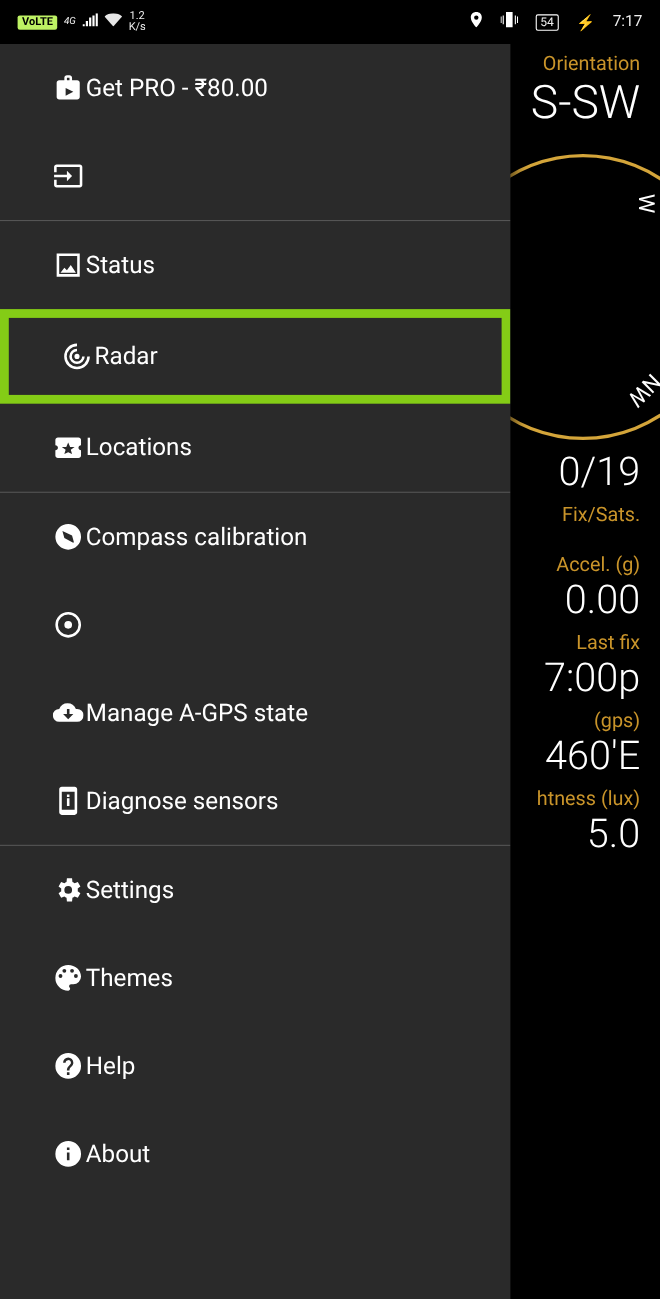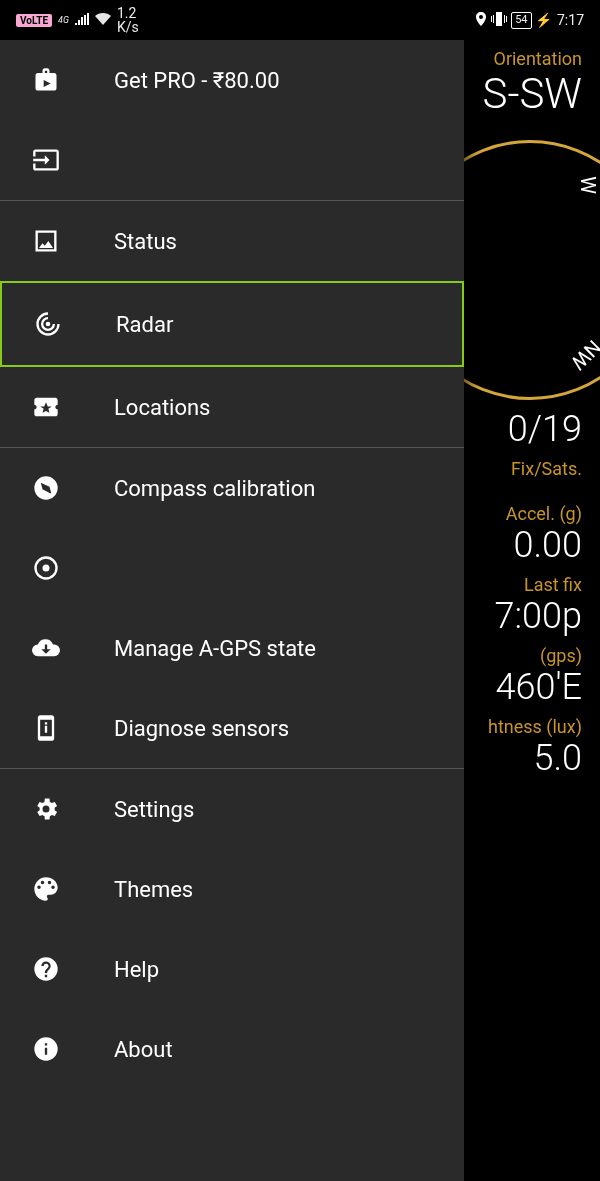--- a/index.html
+++ b/index.html
@@ -17,31 +17,31 @@
 .status-bar {
   height: 40px;
   display: flex;
   justify-content: space-between;
   align-items: center;
   padding: 0 16px;
   font-size: 14px;
   color: #eee;
 }
 .status-left { display: flex; align-items: center; gap: 6px; }
-.status-right { display: flex; gap: 4px; }
+.status-right { display: flex; align-items: center; gap: 16px; }
 .volte-badge {
-  background: #f9a8d4;
+  background: #bef264;
   color: #000;
   font-size: 10px;
   font-weight: bold;
   padding: 1px 4px;
   border-radius: 2px;
 }
 .signal-text { font-size: 9px; line-height: 1; font-style: italic; }
-.speed-text { font-size: 14px; line-height: 1; }
+.speed-text { font-size: 10px; line-height: 1; text-align: center; }
 .battery-box {
   border: 1px solid #fff;
   font-size: 11px;
   padding: 0 3px;
   border-radius: 2px;
 }
 
 
 .bg-content {
   position: absolute;
@@ -82,26 +82,25 @@
   width: 464px;
   height: 1141px;
   background: #2a2a2a;
   box-shadow: 4px 0 12px rgba(0,0,0,0.6);
   overflow: hidden;
 }
 .drawer-item {
   display: flex;
   align-items: center;
   height: 80px;
-  padding-left: 30px;
-  gap: 52px;
+  padding-left: 46px;
   cursor: pointer;
 }
 .drawer-item.highlighted {
-  border: 2px solid #84cc16;
+  border: 8px solid #84cc16;
   height: 86px;
 }
 .drawer-icon {
   width: 32px;
   height: 32px;
   display: flex;
   align-items: center;
   justify-content: center;
   flex-shrink: 0;
 }

